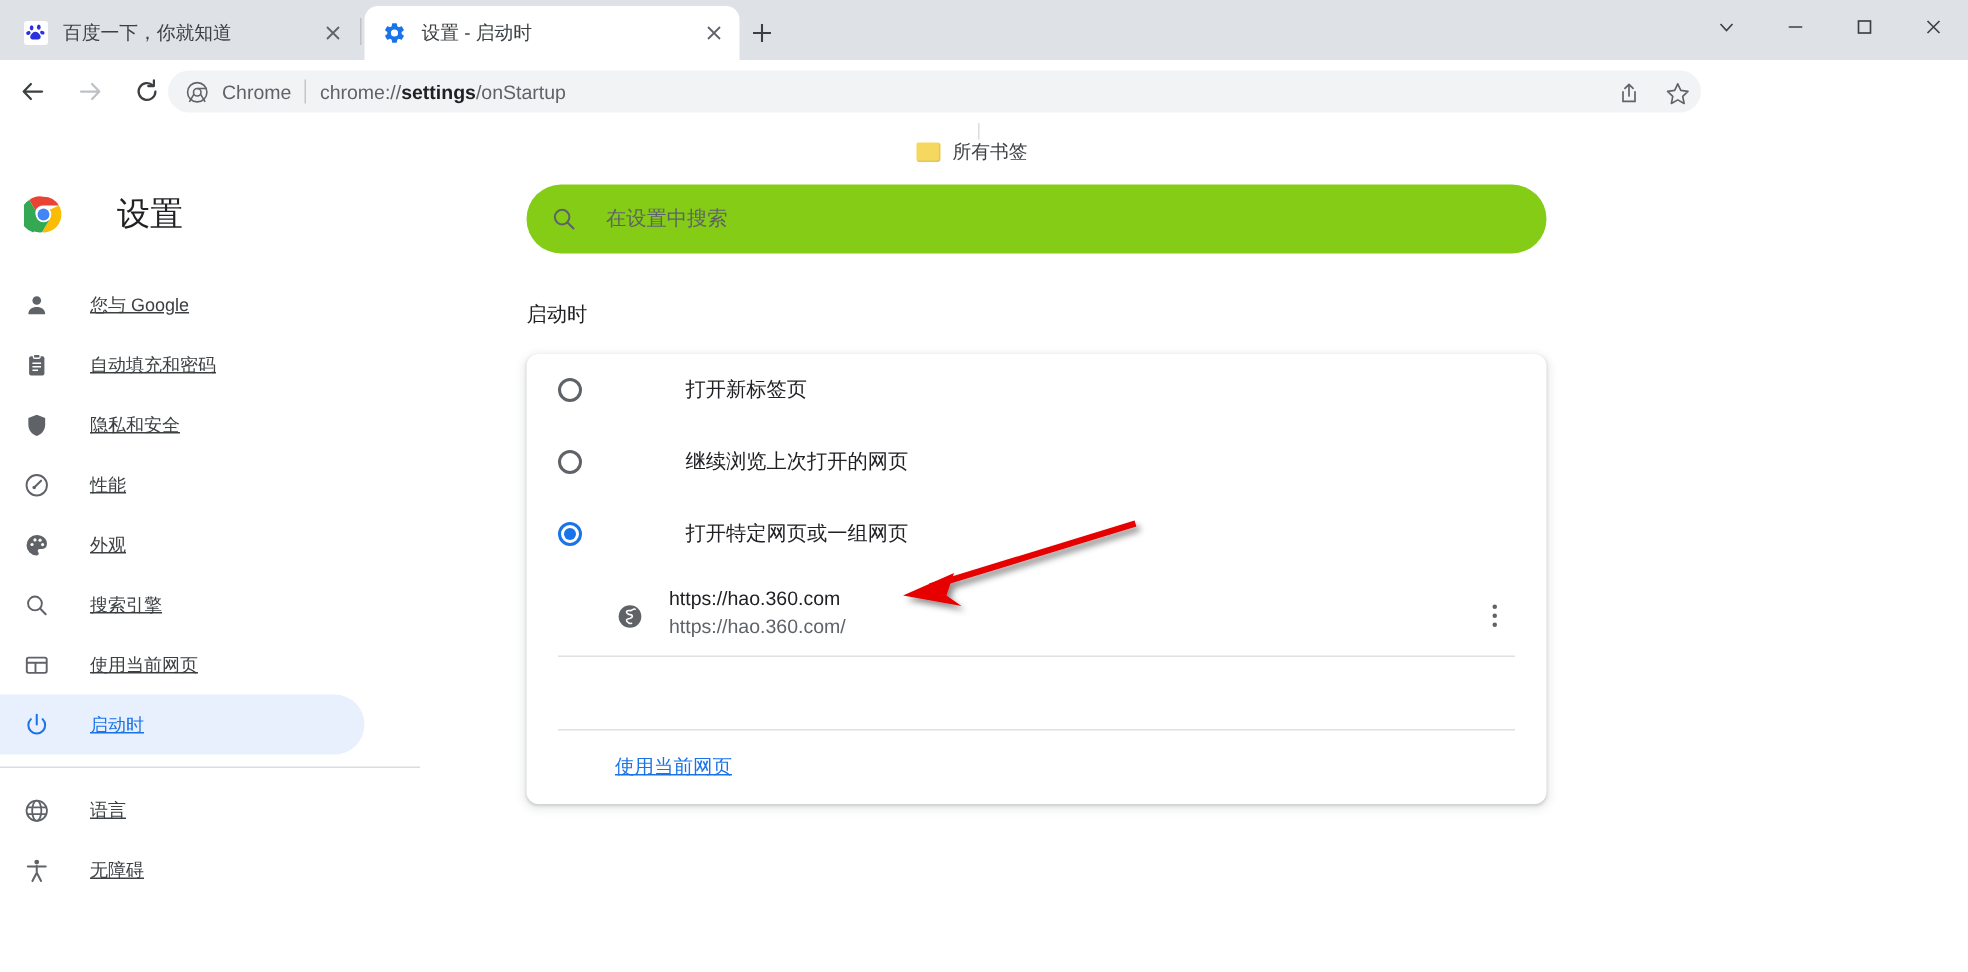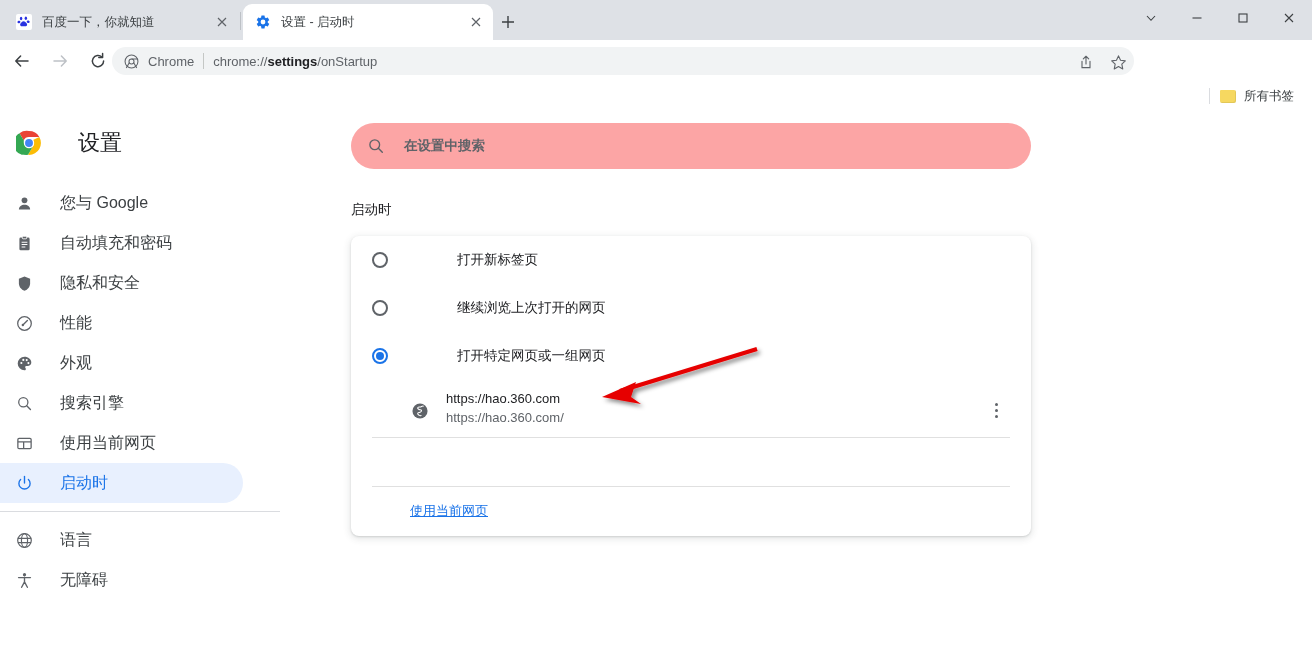--- a/index.html
+++ b/index.html
@@ -99,21 +99,21 @@
     position: absolute; right: 2px; top: 1px; display: flex; align-items: center;
   }
   .tb-right {
     position: absolute; right: 4px; top: 47px; display: flex; align-items: center;
   }
 
   
   .bookmarks {
     position: absolute; top: 82px; left: 0; width: 1312px; height: 28px;
     background: #ffffff;
-    display: flex; align-items: center; justify-content: flex-end;
+    display: flex; align-items: center; justify-content: flex-end; flex-direction: column;
   }
   .bm-sep { width: 1px; height: 16px; background: #dadce0; margin-right: 8px; }
   .bm-item { display: flex; align-items: center; padding: 0 8px 0 2px; height: 24px;
     border-radius: 4px; }
   .bm-folder {
     width: 16px; height: 13px; background: #f6d860;
     border-radius: 1px 2px 2px 2px; position: relative;
     box-shadow: inset -1px -1px 0 rgba(0,0,0,.08);
   }
   .bm-label { margin-left: 8px; font-size: 12.5px; color: #3c4043; white-space: nowrap; }
@@ -136,34 +136,34 @@
   .navitem {
     position: relative; height: 40px; display: flex; align-items: center;
     border-radius: 0 20px 20px 0; width: 243px;
     box-sizing: border-box;
   }
   .navitem .nav-ico {
     width: 20px; height: 20px; margin-left: 14px; flex: 0 0 20px;
     display: flex; align-items: center; justify-content: center;
   }
   .navitem .nav-label {
-    margin-left: 26px; font-size: 16px; color: #3c4043; white-space: nowrap;
+    margin-left: 26px; font-size: 12px; color: #3c4043; white-space: nowrap; text-decoration: underline;
   }
   .navitem.selected { background: #e8f0fe; }
   .navitem.selected .nav-label { color: #1a73e8; font-weight: 500; }
   .nav-divider { width: 280px; height: 1px; background: #dadce0; margin: 8px 0; }
   .nav-group { margin-bottom: 0; }
 
   
   .main { position: absolute; left: 280px; top: 0; width: 1032px; height: 538px; }
   .searchbar {
     position: absolute; left: 71px; top: 13px;
     width: 680px; height: 46px;
-    background: #fca5a5; border-radius: 23px;
-    display: flex; align-items: center; font-weight: bold;
+    background: #84cc16; border-radius: 23px;
+    display: flex; align-items: center;
   }
   .searchbar .s-ico { margin-left: 15px; width: 20px; height: 20px; flex:0 0 20px;
     display:flex; align-items:center; justify-content:center; }
   .searchbar .s-ph { margin-left: 18px; font-size: 13.5px; color: #5f6368; }
 
   .section-title {
     position: absolute; left: 71px; top: 91px;
     font-size: 13.5px; color: #202124; font-weight: 500;
   }
 

